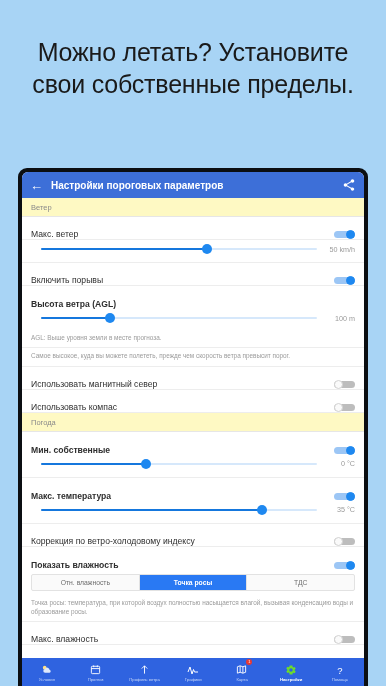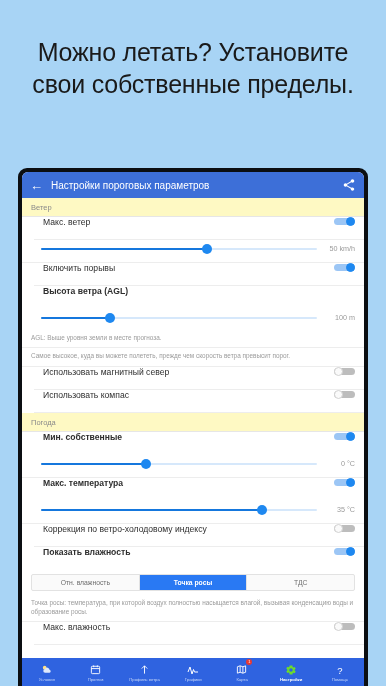--- a/index.html
+++ b/index.html
@@ -52,21 +52,21 @@
     padding: 0 8px;
     gap: 9px;
   }
   .appbar .back {
     color: #fff; font-size: 13px; line-height: 1;
     width: 12px; text-align: center;
   }
   .appbar .title {
     color: #fff;
     font-size: 10px;
-    font-weight: 400;
+    font-weight: 700;
     white-space: nowrap;
     flex: 1;
   }
   .appbar .share { width: 14px; height: 14px; }
 
   
   .content {
     flex: 1 1 auto;
     overflow: hidden;
     background: #fff;
@@ -75,26 +75,25 @@
   .section-head {
     background: #fef9c3;
     color: #8a8a8a;
     font-size: 7.5px;
     padding: 5px 9px 4px 9px;
     border-bottom: 1px solid #e6e6e6;
   }
 
   .row {
     display: flex;
-    align-items: flex-start;
+    align-items: flex-end;
     justify-content: space-between;
     padding: 0 9px;
     min-height: 23px;
     border-bottom: 1px solid #ededed;
-    margin-left: 12px;
   }
   .row.noborder { border-bottom: none; font-weight: bold; }
   .row .label {
     font-size: 8.6px;
     color: #2e2e2e;
   }
 
   
   .toggle { position: relative; width: 21px; height: 9px; flex: 0 0 21px; }
   .toggle .track {
@@ -106,20 +105,21 @@
     position: absolute; top: 0; left: 0;
     width: 9px; height: 9px; border-radius: 50%;
     background: #fafafa; border: 1px solid #d2d2d2;
   }
   .toggle.on .track { background: #9cc6f5; }
   .toggle.on .knob { left: 12px; background: #1e88f0; border-color: #1e88f0; }
 
   
   .slider-row {
     display: flex;
+    align-items: center;
     padding: 4px 9px 8px 9px;
     gap: 4px;
     border-bottom: 1px solid #ededed;
   }
   .slider {
     position: relative;
     flex: 1 1 auto;
     height: 10px;
     margin-left: 10px;
   }

